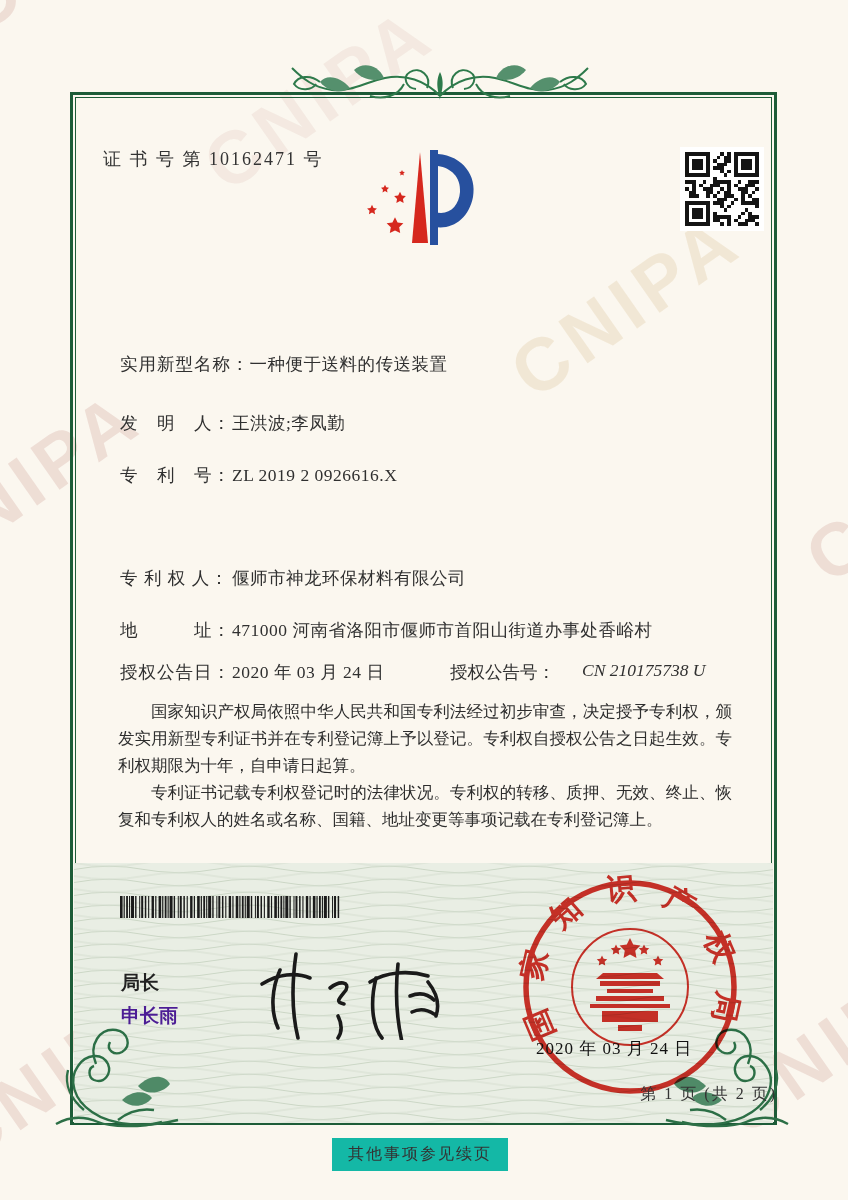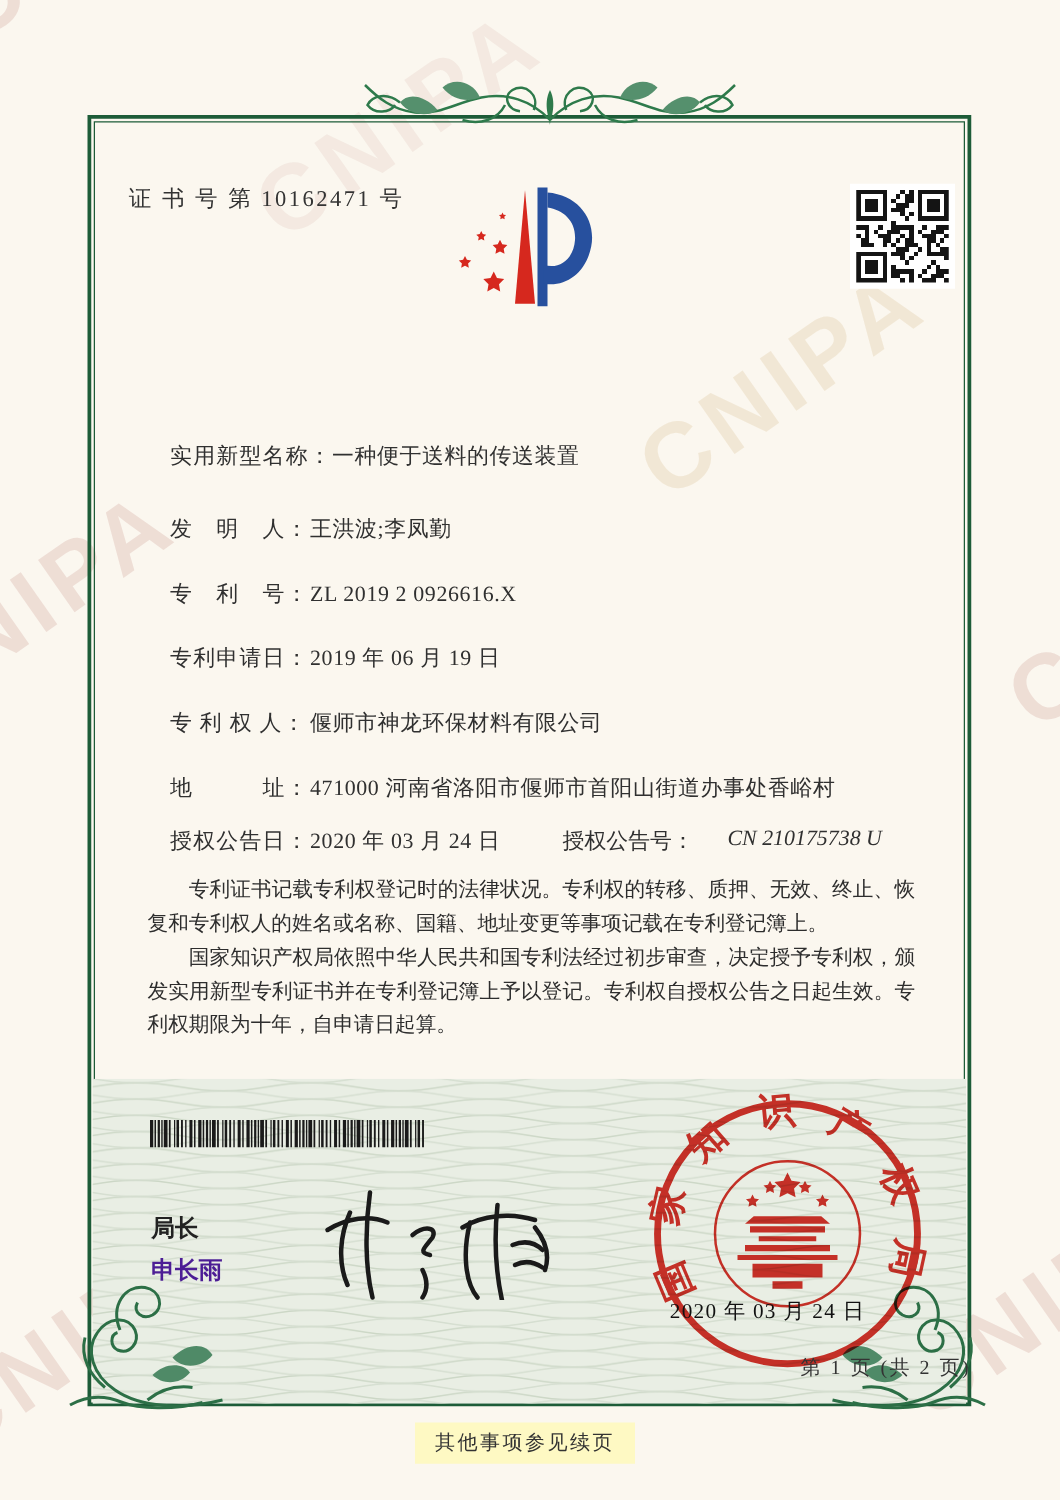--- a/index.html
+++ b/index.html
@@ -32,21 +32,21 @@
   
   .cert-no{position:absolute;left:103px;top:147px;font-size:18px;letter-spacing:2px;color:#333;}
   .logo{position:absolute;left:352px;top:142px;}
   .qr{position:absolute;left:680px;top:147px;background:#fff;padding:5px;line-height:0;}
   .title{
     position:absolute;left:70px;top:250px;width:707px;text-align:center;
     font-size:45px;font-weight:bold;letter-spacing:9px;color:#1f1f1f;
   }
   
   .field-row{position:absolute;left:120px;width:620px;font-size:17.5px;color:#303030;}
-  .flabel{display:inline-block;min-width:112px;letter-spacing:1px;margin-left:16px;}
+  .flabel{display:inline-block;min-width:112px;letter-spacing:1px;}
   .fvalue{letter-spacing:0.5px;}
   .flabel2{position:absolute;left:330px;}
   .fvalue2{position:absolute;left:462px;font-style:italic;}
   
   .body-text{
     position:absolute;left:118px;top:698px;width:614px;
     font-size:16.5px;line-height:27px;text-align:justify;color:#2d2d2d;
   }
   .body-text p{margin:0;text-indent:2em;}
   
@@ -59,21 +59,21 @@
   .seal{position:absolute;left:517px;top:874px;mix-blend-mode:multiply;opacity:0.95;}
   .seal-date{
     position:absolute;left:528px;top:1037px;width:172px;text-align:center;
     font-size:17px;letter-spacing:1px;color:#111;
   }
   .page-info{
     position:absolute;left:70px;top:1084px;width:707px;text-align:right;
     font-size:16px;letter-spacing:2px;color:#333;
   }
   .cont-note{
-    position:absolute;left:332px;top:1138px;background:#fef9c3;
+    position:absolute;left:332px;top:1138px;background:#14b8a6;
     padding:6px 16px;font-size:16px;letter-spacing:2px;color:#333;
   }
 </style>
 </head>
 <body>
 
 <div class="page">
 
   <span class="wm wm-pink" style="left:-58px;top:-20px;">CNIPA</span>
   <span class="wm wm-pink-light" style="left:188px;top:138px;">CNIPA</span>
@@ -283,38 +283,35 @@
 
   <div class="field-row" style="top:352px">
     <span class="flabel">实用新型名称：</span><span class="fvalue">一种便于送料的传送装置</span>
   </div>
   <div class="field-row" style="top:411px">
     <span class="flabel">发　明　人：</span><span class="fvalue">王洪波;李凤勤</span>
   </div>
   <div class="field-row" style="top:463px">
     <span class="flabel">专　利　号：</span><span class="fvalue">ZL 2019 2 0926616.X</span>
   </div>
-  <div class="field-row" style="top:514px">
-    <span class="flabel">专利申请日：</span><span class="fvalue">2019 年 06 月 19 日</span>
-  </div>
   <div class="field-row" style="top:566px">
     <span class="flabel">专 利 权 人：</span><span class="fvalue">偃师市神龙环保材料有限公司</span>
   </div>
   <div class="field-row" style="top:618px">
     <span class="flabel">地　　　址：</span><span class="fvalue">471000 河南省洛阳市偃师市首阳山街道办事处香峪村</span>
   </div>
   <div class="field-row" style="top:660px">
     <span class="flabel">授权公告日：</span><span class="fvalue">2020 年 03 月 24 日</span>
     <span class="flabel2">授权公告号：</span>
     <span class="fvalue2">CN 210175738 U</span>
   </div>
 
   <div class="body-text">
+    <p>国家知识产权局依照中华人民共和国专利法经过初步审查，决定授予专利权，颁发实用新型专利证书并在专利登记簿上予以登记。专利权自授权公告之日起生效。专利权期限为十年，自申请日起算。</p>
     <p>专利证书记载专利权登记时的法律状况。专利权的转移、质押、无效、终止、恢复和专利权人的姓名或名称、国籍、地址变更等事项记载在专利登记簿上。</p>
-    <p>国家知识产权局依照中华人民共和国专利法经过初步审查，决定授予专利权，颁发实用新型专利证书并在专利登记簿上予以登记。专利权自授权公告之日起生效。专利权期限为十年，自申请日起算。</p>
   </div>
 
   <div class="barcode">
     <svg id="bcSvg" width="222" height="22">
         <rect x="0" y="0" width="2.6" height="22" fill="#1a1a1a"></rect>
         <rect x="3.5900000000000003" y="0" width="1.2" height="22" fill="#1a1a1a"></rect>
         <rect x="6.140000000000001" y="0" width="1.8" height="22" fill="#1a1a1a"></rect>
         <rect x="9.02" y="0" width="1.1" height="22" fill="#1a1a1a"></rect>
         <rect x="11.02" y="0" width="3" height="22" fill="#1a1a1a"></rect>
         <rect x="15.1" y="0" width="1.4" height="22" fill="#1a1a1a"></rect>

